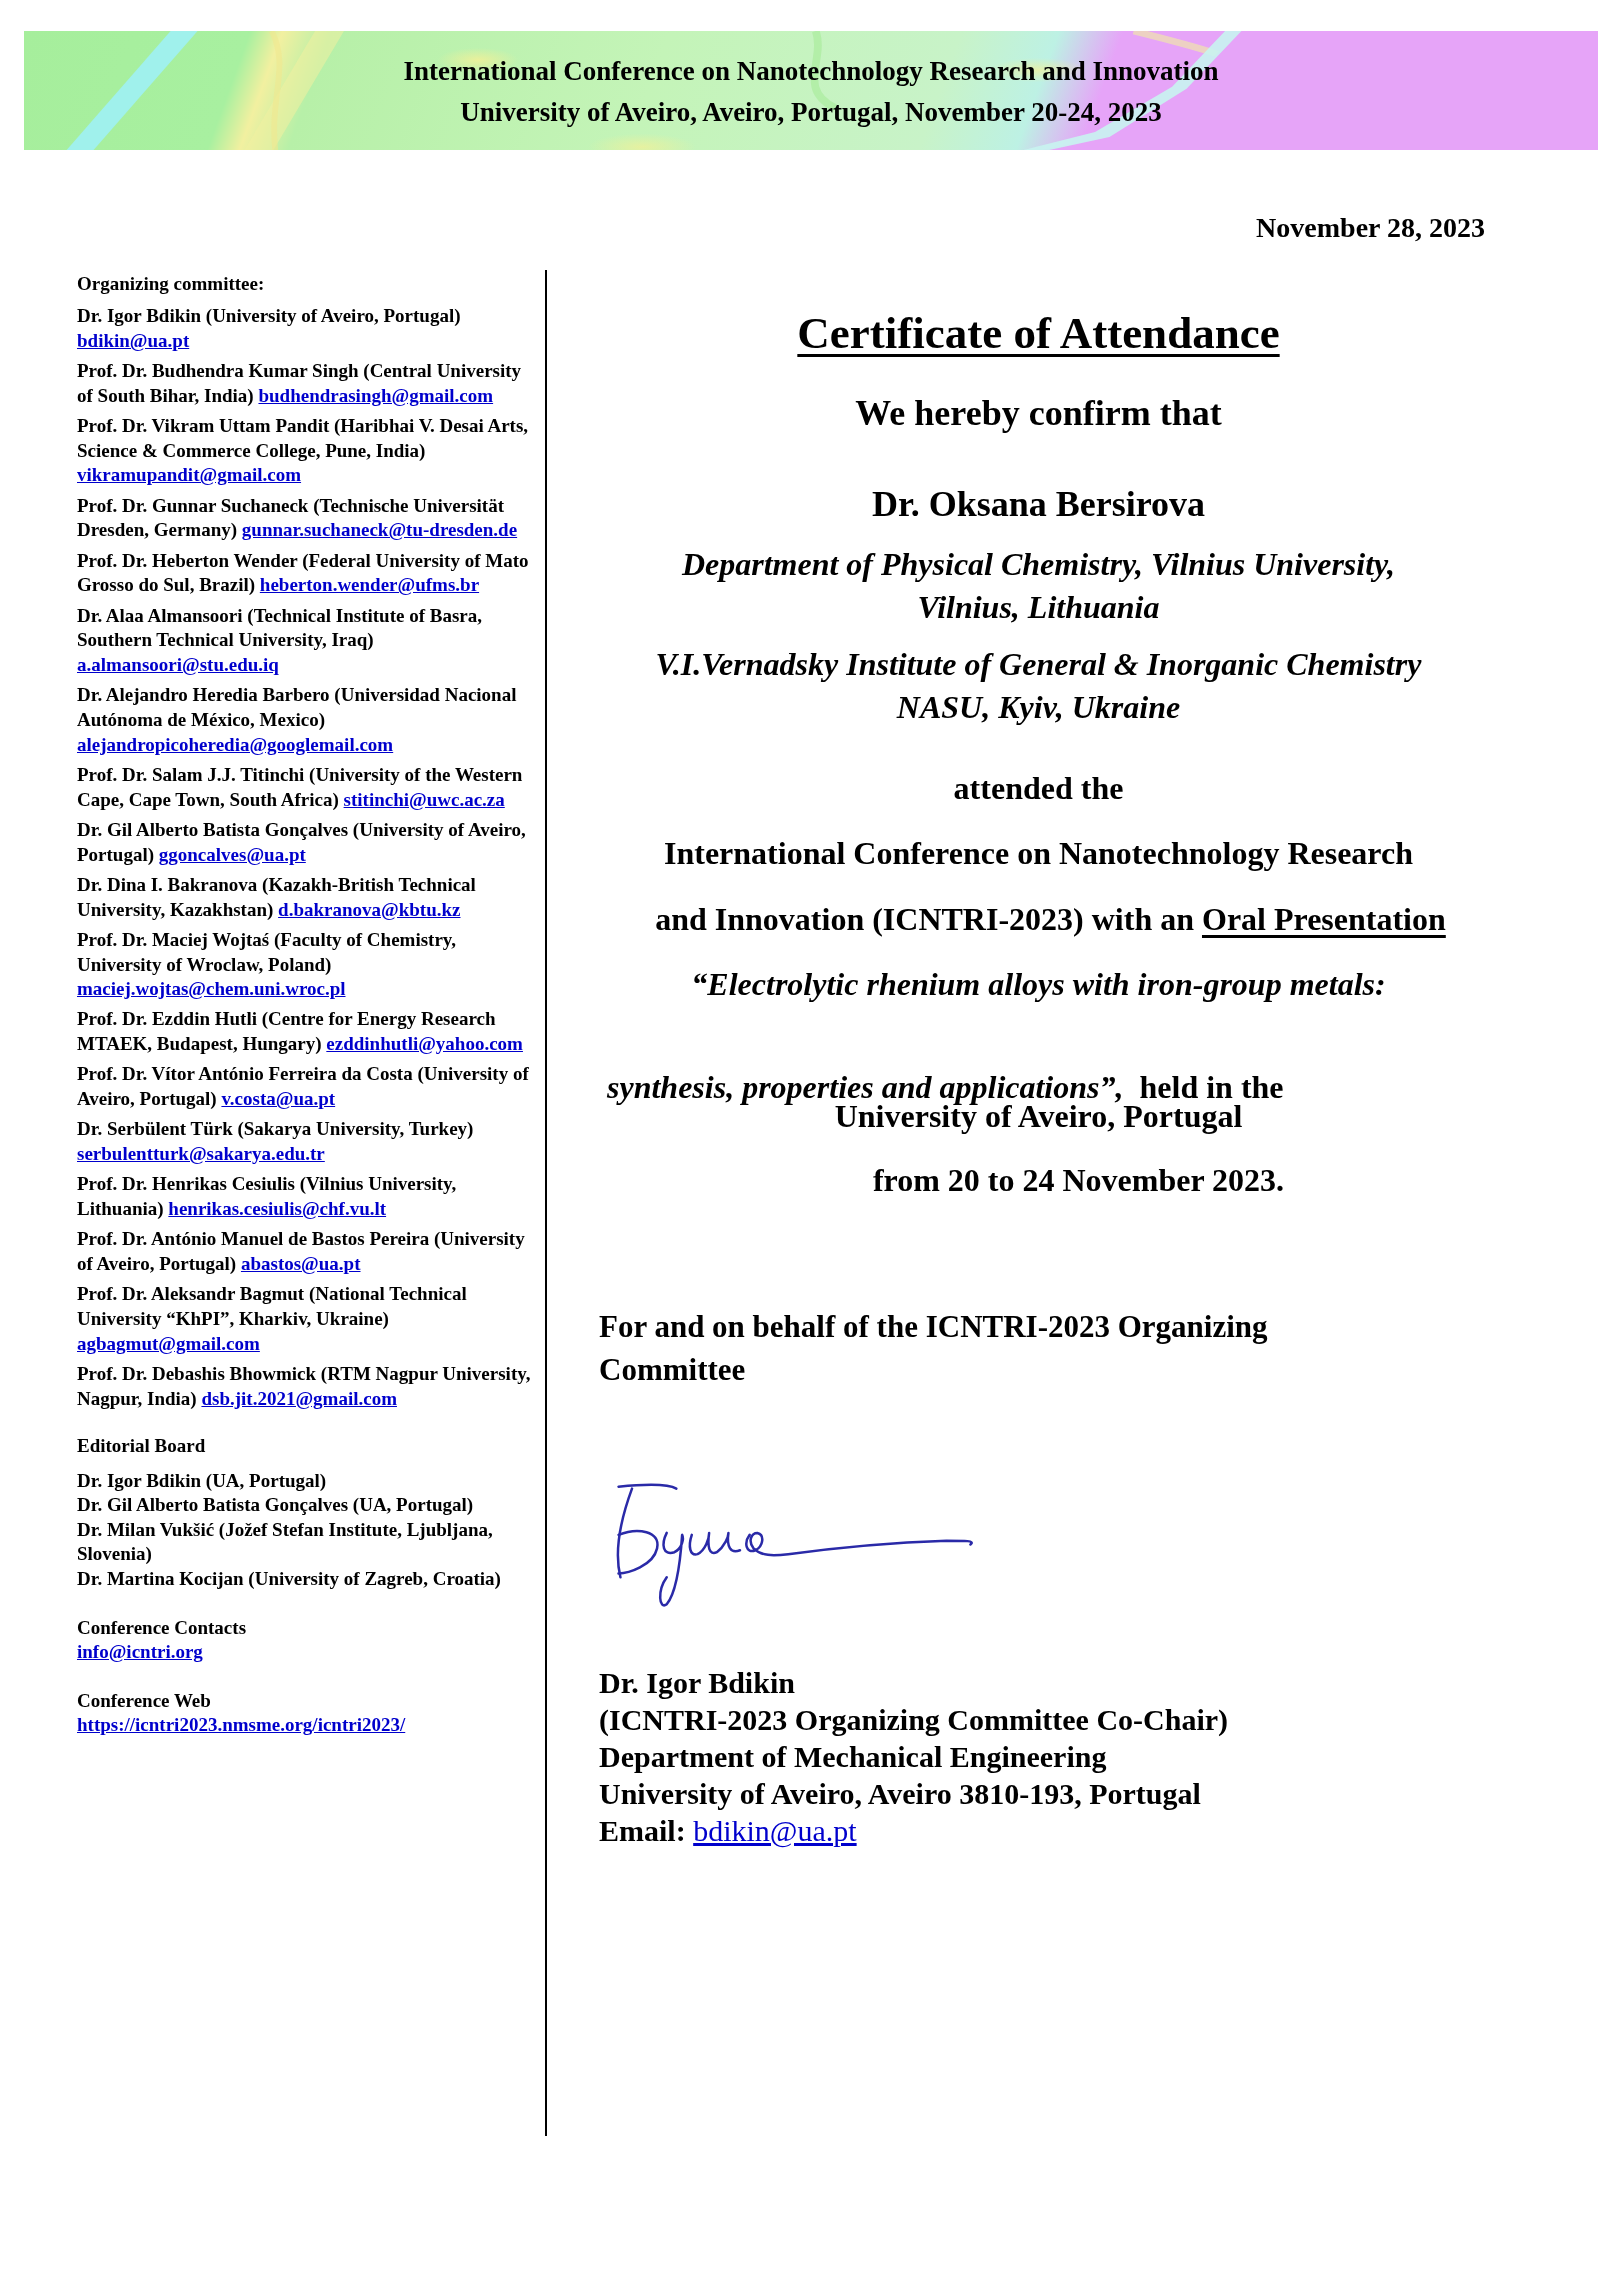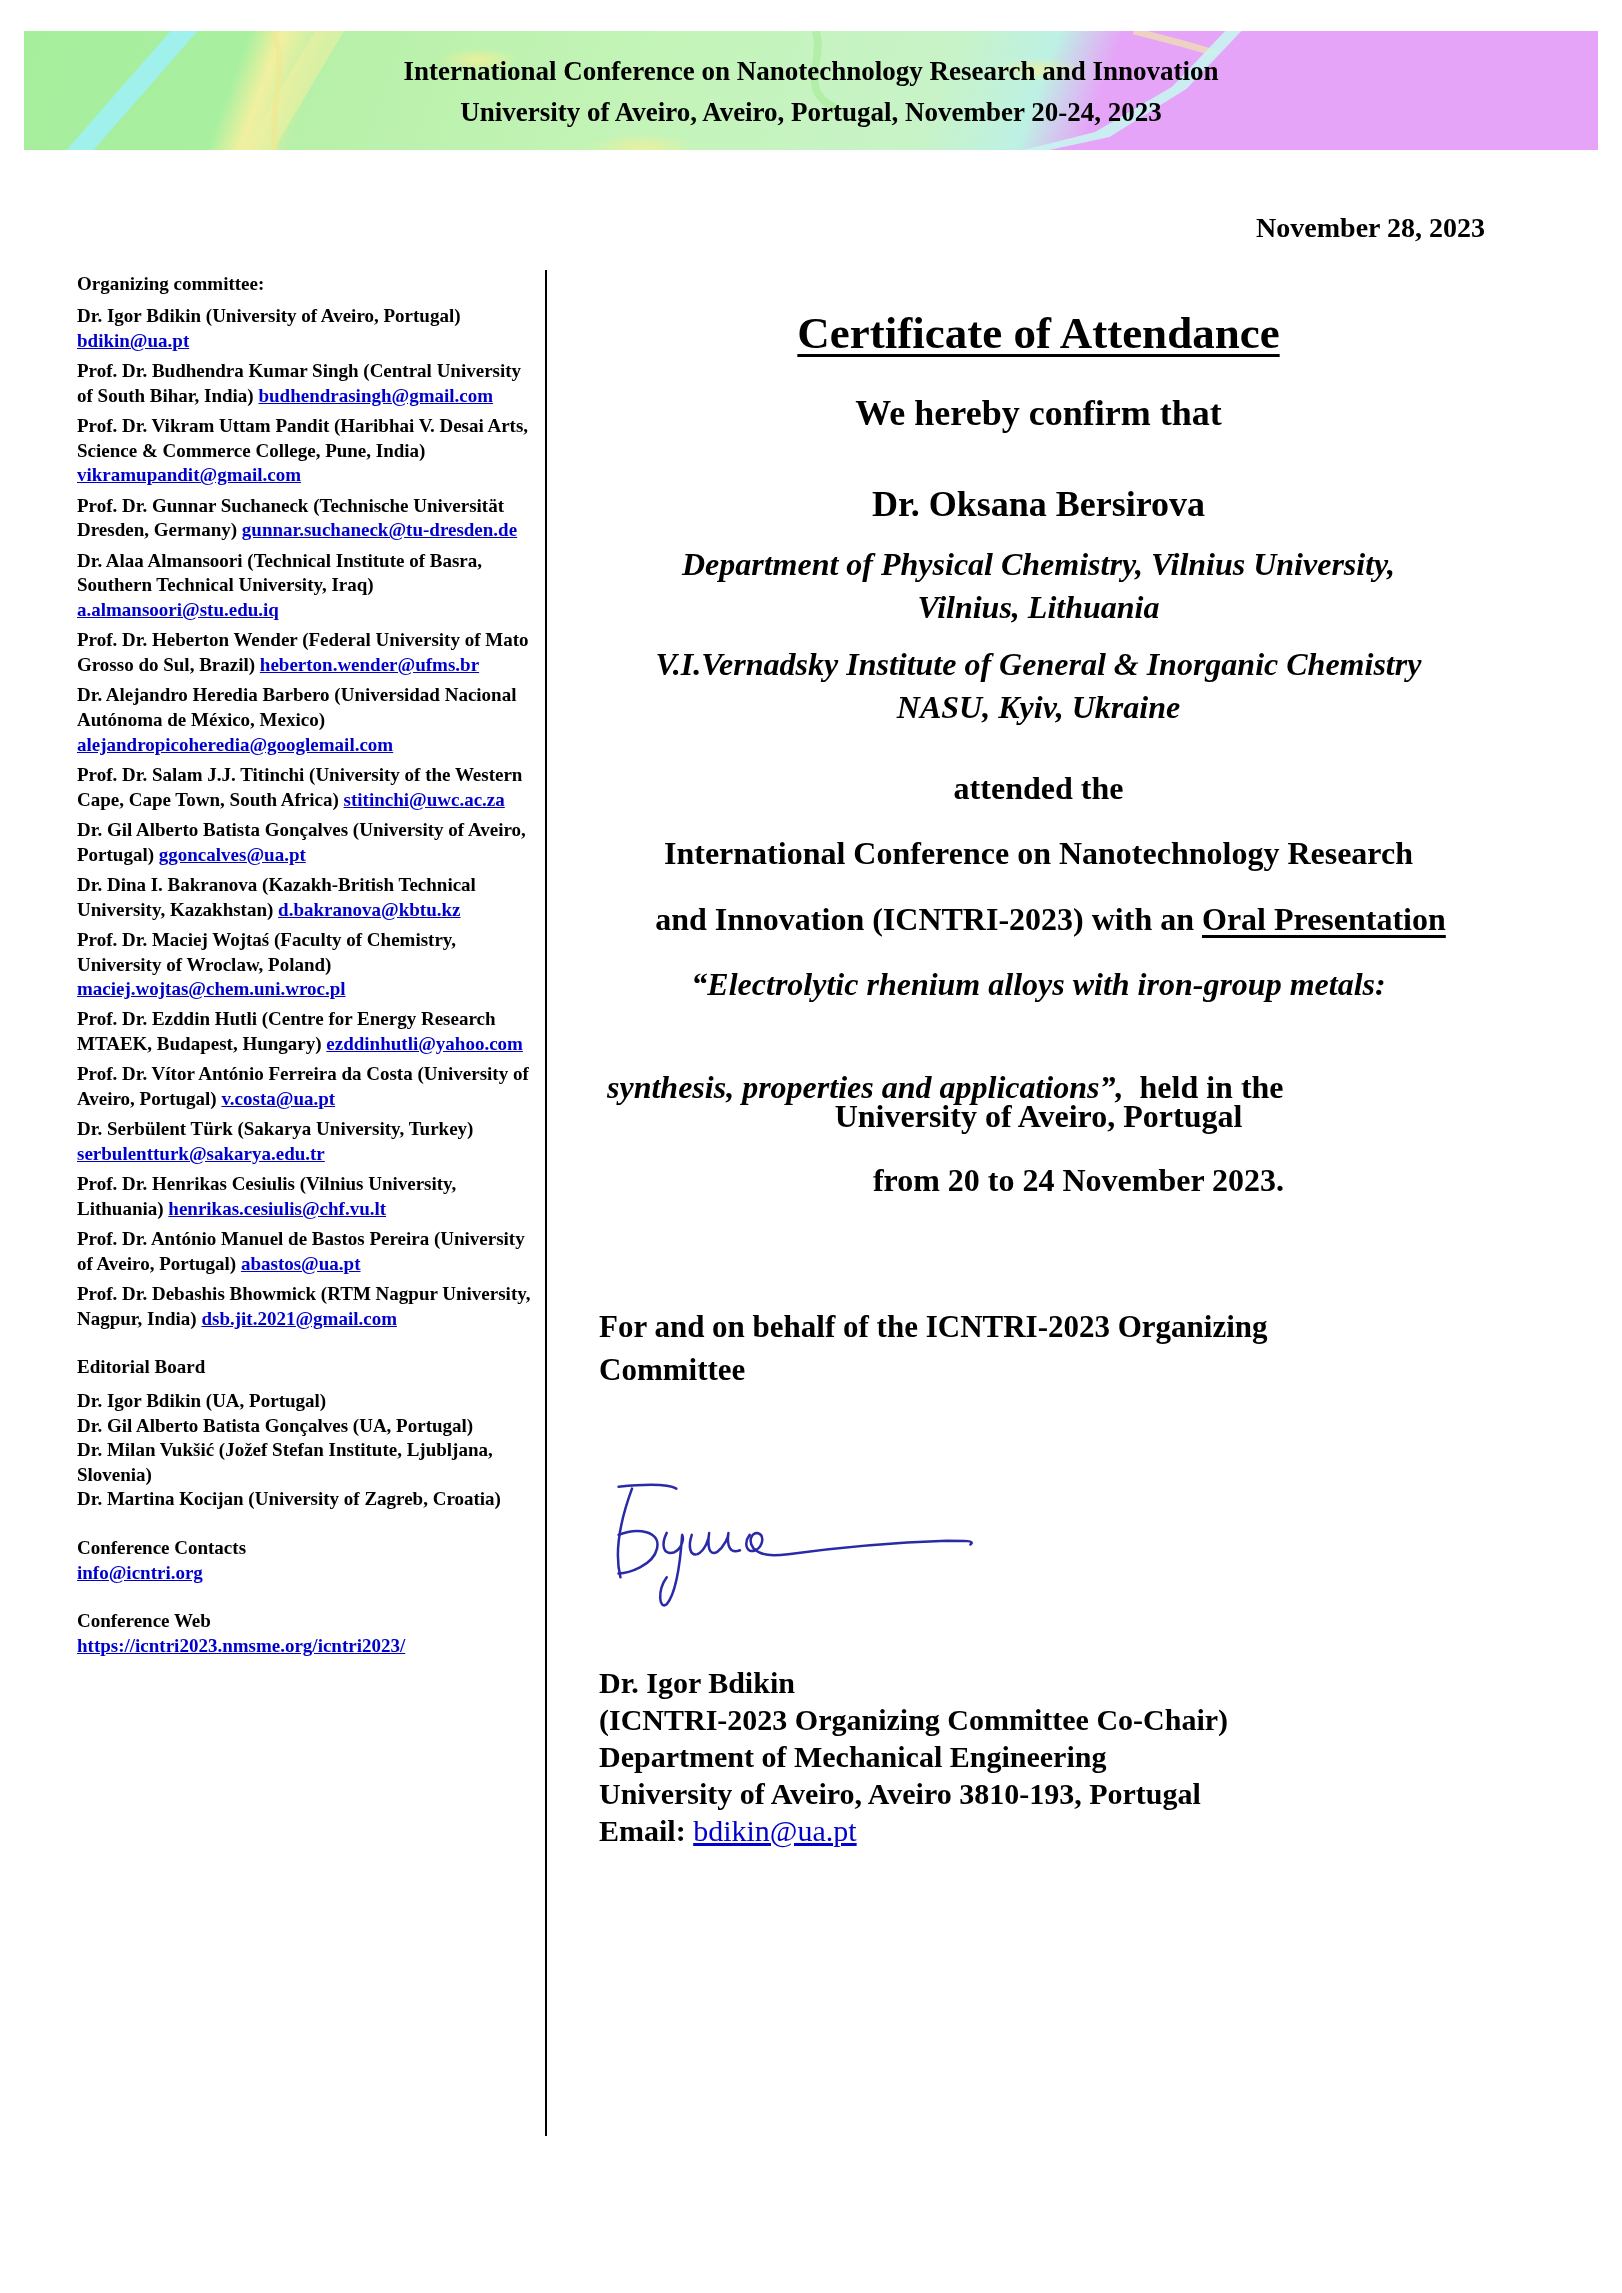--- a/index.html
+++ b/index.html
@@ -60,32 +60,33 @@
 
 <div class="divider"></div>
 
 <div class="left-col">
   <div class="section-title">Organizing committee:</div>
   <div id="members">
       <div class="member"><span>Dr.  Igor Bdikin (University of Aveiro, Portugal) </span><a href="#">bdikin@ua.pt</a></div>
       <div class="member"><span>Prof. Dr.   Budhendra Kumar Singh (Central University of South Bihar, India) </span><a href="#">budhendrasingh@gmail.com</a></div>
       <div class="member"><span>Prof. Dr.   Vikram Uttam Pandit (Haribhai V. Desai Arts, Science &amp; Commerce College, Pune, India)  </span><a href="#">vikramupandit@gmail.com</a></div>
       <div class="member"><span>Prof. Dr. Gunnar Suchaneck (Technische Universität Dresden, Germany) </span><a href="#">gunnar.suchaneck@tu-dresden.de</a></div>
+      <div class="member"><span>Prof. Dr. Heberton Wender (Federal University of Mato Grosso do Sul, Brazil) </span><a href="#">heberton.wender@ufms.br</a></div>
       <div class="member"><span>Dr. Alaa Almansoori  (Technical Institute of Basra, Southern Technical University, Iraq) </span><a href="#">a.almansoori@stu.edu.iq</a></div>
-      <div class="member"><span>Prof. Dr. Heberton Wender (Federal University of Mato Grosso do Sul, Brazil) </span><a href="#">heberton.wender@ufms.br</a></div>
       <div class="member"><span>Dr. Alejandro Heredia Barbero  (Universidad Nacional Autónoma de México, Mexico) </span><a href="#">alejandropicoheredia@googlemail.com</a></div>
       <div class="member"><span>Prof. Dr. Salam J.J. Titinchi (University of the Western Cape, Cape Town, South Africa) </span><a href="#">stitinchi@uwc.ac.za</a></div>
       <div class="member"><span>Dr. Gil Alberto Batista Gonçalves  (University of Aveiro, Portugal) </span><a href="#">ggoncalves@ua.pt</a></div>
       <div class="member"><span>Dr. Dina I. Bakranova  (Kazakh-British Technical University, Kazakhstan) </span><a href="#">d.bakranova@kbtu.kz</a></div>
       <div class="member"><span>Prof. Dr. Maciej Wojtaś  (Faculty of Chemistry, University of Wroclaw, Poland) </span><a href="#">maciej.wojtas@chem.uni.wroc.pl</a></div>
       <div class="member"><span>Prof. Dr. Ezddin Hutli  (Centre for Energy Research MTAEK, Budapest, Hungary) </span><a href="#">ezddinhutli@yahoo.com</a></div>
       <div class="member"><span>Prof. Dr. Vítor António Ferreira da Costa (University of Aveiro, Portugal) </span><a href="#">v.costa@ua.pt</a></div>
       <div class="member"><span>Dr. Serbülent Türk  (Sakarya University, Turkey) </span><a href="#">serbulentturk@sakarya.edu.tr</a></div>
       <div class="member"><span>Prof. Dr. Henrikas Cesiulis (Vilnius University, Lithuania) </span><a href="#">henrikas.cesiulis@chf.vu.lt</a></div>
       <div class="member"><span>Prof. Dr. António Manuel de Bastos Pereira (University of Aveiro, Portugal)  </span><a href="#">abastos@ua.pt</a></div>
+      <div class="member"><span>Prof. Dr. Aleksandr Bagmut (National Technical University “KhPI”, Kharkiv, Ukraine) </span><a href="#">agbagmut@gmail.com</a></div>
       <div class="member"><span>Prof. Dr. Debashis Bhowmick (RTM Nagpur University, Nagpur, India) </span><a href="#">dsb.jit.2021@gmail.com</a></div>
     </div>
   <div style="height:17.4px"></div>
   <div class="section-title" style="margin-bottom:9.7px">Editorial Board</div>
   <div id="editorial">
       <div class="editor">Dr. Igor Bdikin (UA, Portugal)</div>
       <div class="editor">Dr. Gil Alberto Batista Gonçalves (UA, Portugal)</div>
       <div class="editor">Dr. Milan Vukšić (Jožef Stefan Institute, Ljubljana, Slovenia)</div>
       <div class="editor">Dr. Martina Kocijan (University of Zagreb, Croatia)</div>
     </div>

